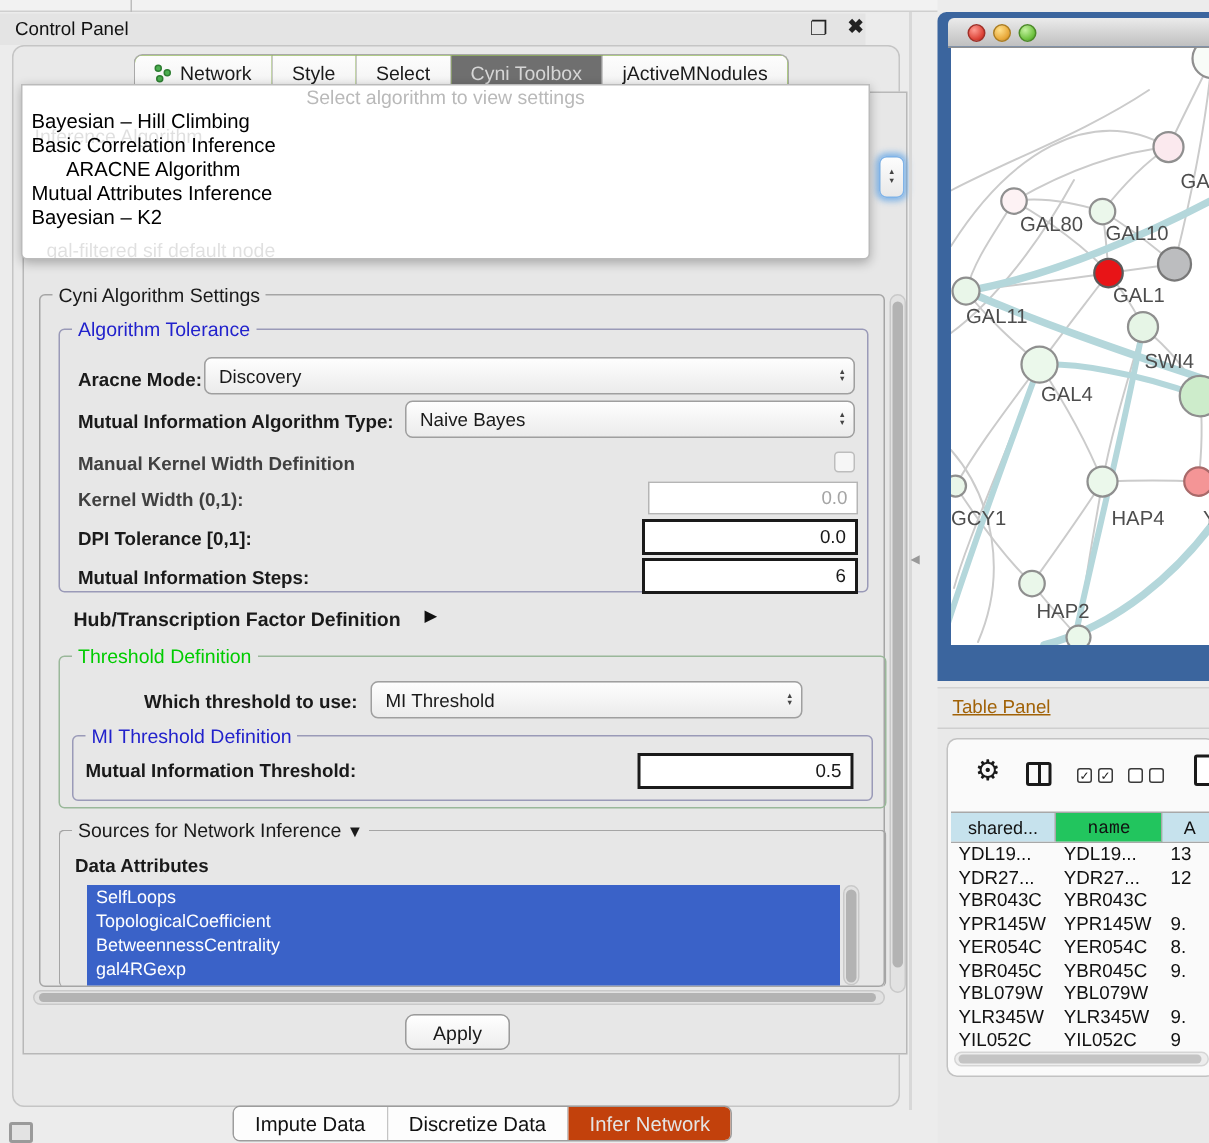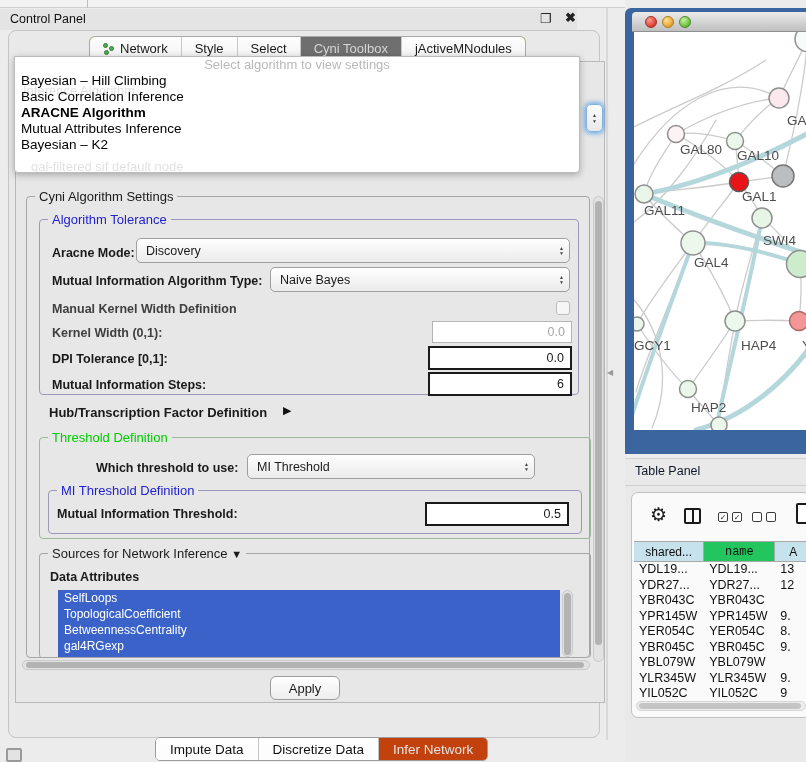--- a/index.html
+++ b/index.html
@@ -50,35 +50,35 @@
   
   .bottom-tabs { left:146px; top:706px; height:24px; display:flex; border:1px solid #9d9d9d; border-radius:5px; overflow:hidden; background:#fdfdfd; }
   .btab { padding:0 14px; display:flex; align-items:center; font-size:13.5px; color:#111; background:#fdfdfd; border-right:1px solid #c4c4c4; }
   .btab:last-child { border-right:none; }
   .btab.selected { background:#c2410c; color:#e4e4e4; }
 
   
   .popup { left:14px; top:56px; width:566px; height:117px; background:#fff; border:1px solid #bbb; border-radius:0 0 4px 4px; box-shadow:0 2px 7px rgba(0,0,0,.28); z-index:30; overflow:hidden; }
   .popup .ph { text-align:center; color:#b9b9b9; font-size:13px; height:16px; line-height:16px; }
   .popup .item { height:16px; line-height:16px; padding-left:6px; font-size:13.5px; color:#000; white-space:nowrap; }
-  .popup .item.bold { font-weight:bold; }
+  .popup .item.bold { font-weight:normal;margin-left:23px; }
   .ghost { position:absolute; color:#000; opacity:.12; font-size:13px; pointer-events:none; white-space:nowrap; }
 
   .divider-groove { left:606px; top:8px; width:2px; height:732px; background:#d8d8d8; }
   .divider-arrow { left:607px; top:368px; font-size:8px; color:#999; }
 
   
   .net-window { left:625px; top:8px; width:181px; height:446px; background:#3b659e; border-radius:6px 0 0 0; }
   .net-titlebar { position:absolute; left:7px; top:4px; right:0; height:20px; background:linear-gradient(#ebebeb,#bfbfbf); border-bottom:1px solid #909090; border-radius:4px 0 0 0; }
   .light { position:absolute; top:4px; width:12px; height:12px; border-radius:50%; }
   .net-canvas { position:absolute; left:9px; top:24px; right:0; bottom:24px; background:#fff; overflow:hidden; }
 
   
   .tp-header { left:625px; top:458px; width:181px; height:28px; background:#e9e9e9; border-top:1px solid #d2d2d2; border-bottom:1px solid #cfcfcf; }
-  .tp-title { left:635px; top:464px; font-size:12.5px; color:#0f172a; }
+  .tp-title { left:635px; top:464px; font-size:12.5px; color:#a16207;text-decoration:underline; }
   .tp-bg { left:625px; top:486px; width:181px; height:276px; background:#e9e9e9; }
   .tp-box { left:631px; top:492px; width:180px; height:226px; background:#fafafa; border:1px solid #c2c2c2; border-radius:7px; overflow:hidden; }
   .gear { position:absolute; left:18px; top:12px; font-size:19px; color:#1a1a1a; line-height:20px; }
   .cols-icon { position:absolute; left:52px; top:15px; width:17px; height:16px; border:2px solid #1a1a1a; border-radius:2px; }
   .cols-icon i { position:absolute; left:6px; top:0; width:2px; height:100%; background:#1a1a1a; }
   .cb { width:10px; height:10px; border:1.5px solid #3a3a3a; border-radius:2px; display:inline-block; font-size:8px; line-height:9px; text-align:center; color:#222; background:#fff; }
   .cb-group { position:absolute; top:19px; display:flex; gap:4px; }
   .file-icon { position:absolute; left:164px; top:10px; width:16px; height:21px; border:2px solid #1a1a1a; border-radius:2px; background:#fff; }
   .tbl { position:absolute; left:2px; top:48px; width:178px; }
   .tbl-head { display:flex; height:21px; border-top:1px solid #a8a8a8; border-bottom:1px solid #a8a8a8; }

